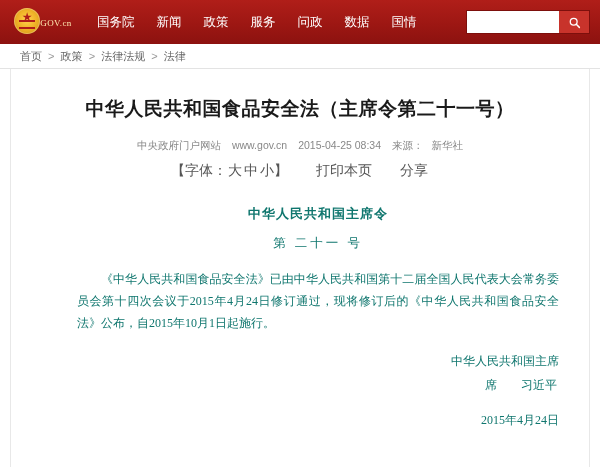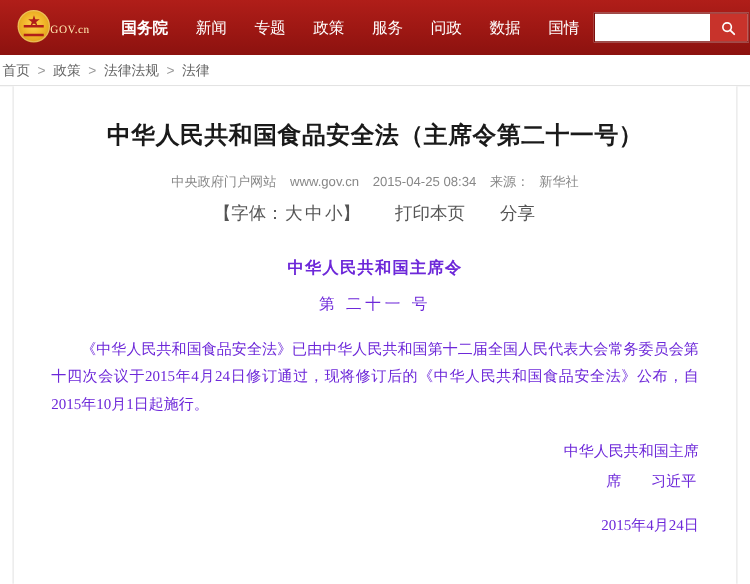--- a/index.html
+++ b/index.html
@@ -81,21 +81,21 @@
   .nav a {
     color: #ffffff;
     text-decoration: none;
     font-size: 12.5px;
     padding: 0 11px;
     line-height: 44px;
     white-space: nowrap;
     font-family: "Liberation Sans", sans-serif;
   }
   .nav a:first-child {
-    font-weight: bold;
+    font-weight: normal;
   }
 
   .searchbox {
     display: flex;
     align-items: center;
     margin-right: 10px;
     background: #fff;
     height: 22px;
     border: 1px solid #7d0f0c;
   }
@@ -121,21 +121,21 @@
     padding: 0;
   }
 
   
   .crumb-wrap {
     height: 24px;
     border-bottom: 1px solid #e3e3e3;
     background: #fff;
     display: flex;
     align-items: center;
-    padding-left: 2px;
+    padding-left: 20px;
   }
   .crumb {
     font-size: 11px;
     color: #666;
   }
   .crumb a {
     color: #666;
     text-decoration: none;
   }
   .crumb .sep {
@@ -185,21 +185,22 @@
   }
   .toolrow .group { white-space: nowrap; }
   .toolrow a {
     color: #555;
     text-decoration: none;
     margin: 0 1px;
   }
 
   .doc {
     font-family: "Liberation Serif", serif;
-    color: #6d28d9;
+    color: #0f766e;
+    margin-left: 36px;
   }
   .doc .ctr {
     text-align: center;
     font-weight: bold;
     font-size: 13px;
     margin-top: 18px;
     letter-spacing: 1px;
   }
   .doc .order-no {
     text-align: center;
@@ -238,21 +239,20 @@
 
 <div class="topbar">
   <div class="brand">
     <div class="emblem"></div>
     <div class="brand-text">GOV.cn</div>
   </div>
 
   <div class="nav">
     <a href="#">国务院</a>
     <a href="#">新闻</a>
-    <a href="#">专题</a>
     <a href="#">政策</a>
     <a href="#">服务</a>
     <a href="#">问政</a>
     <a href="#">数据</a>
     <a href="#">国情</a>
   </div>
 
   <div class="searchbox">
     <input type="text" value="" placeholder="" style="">
     <button class="search-btn">

